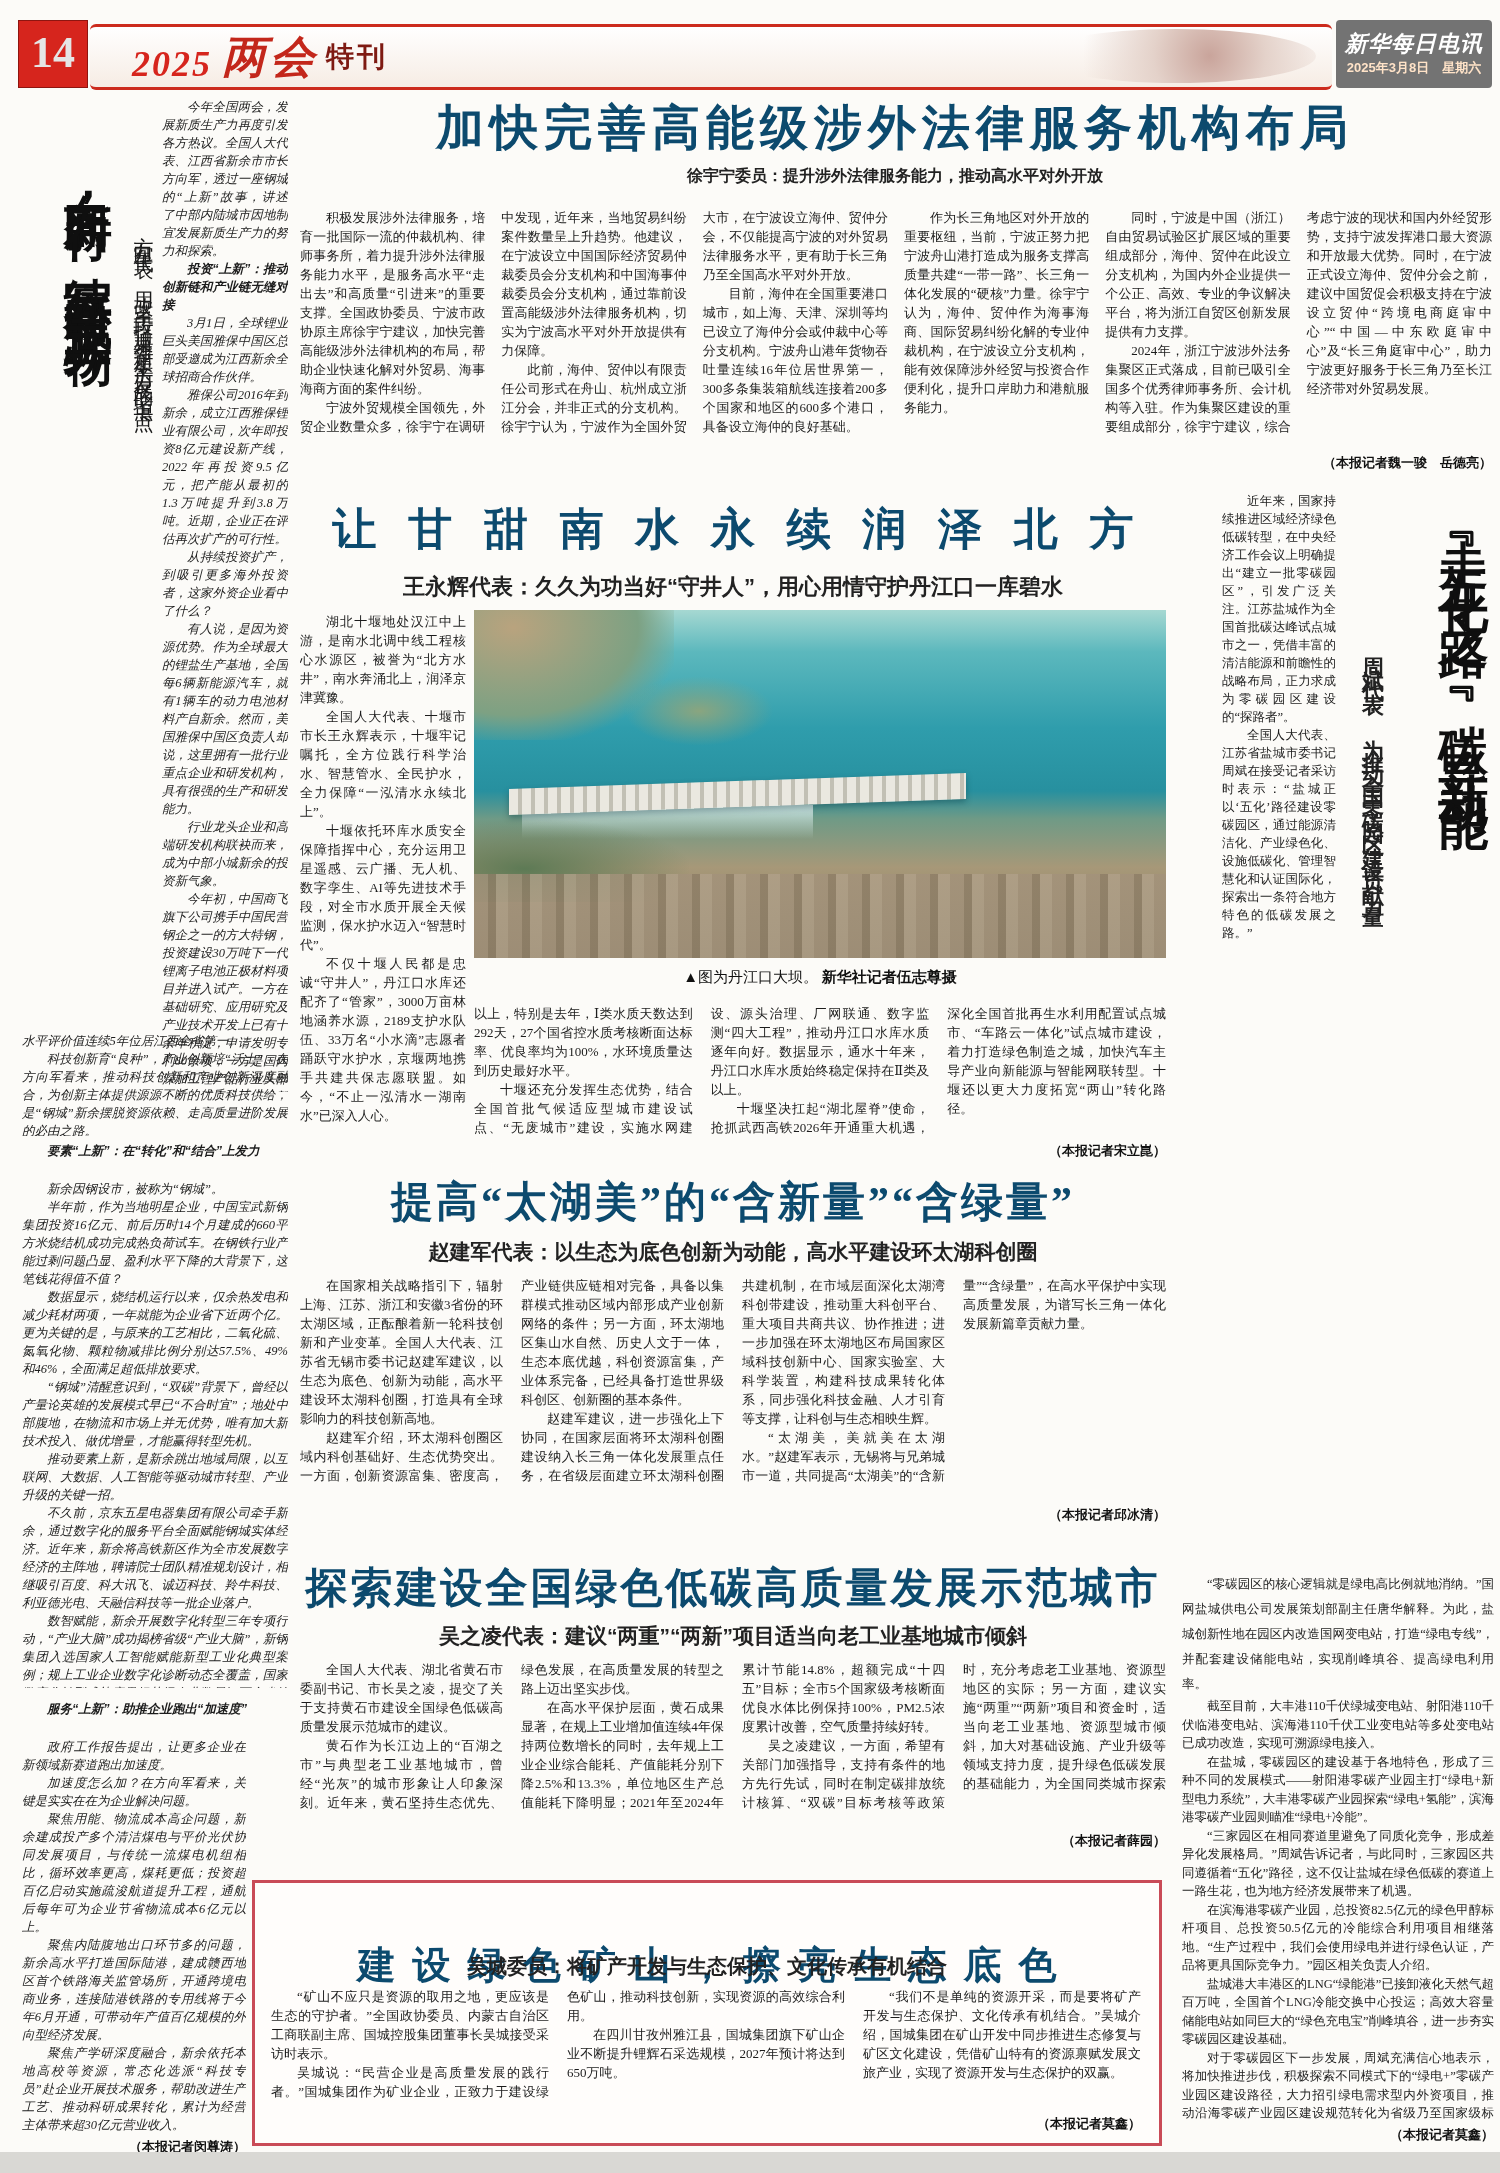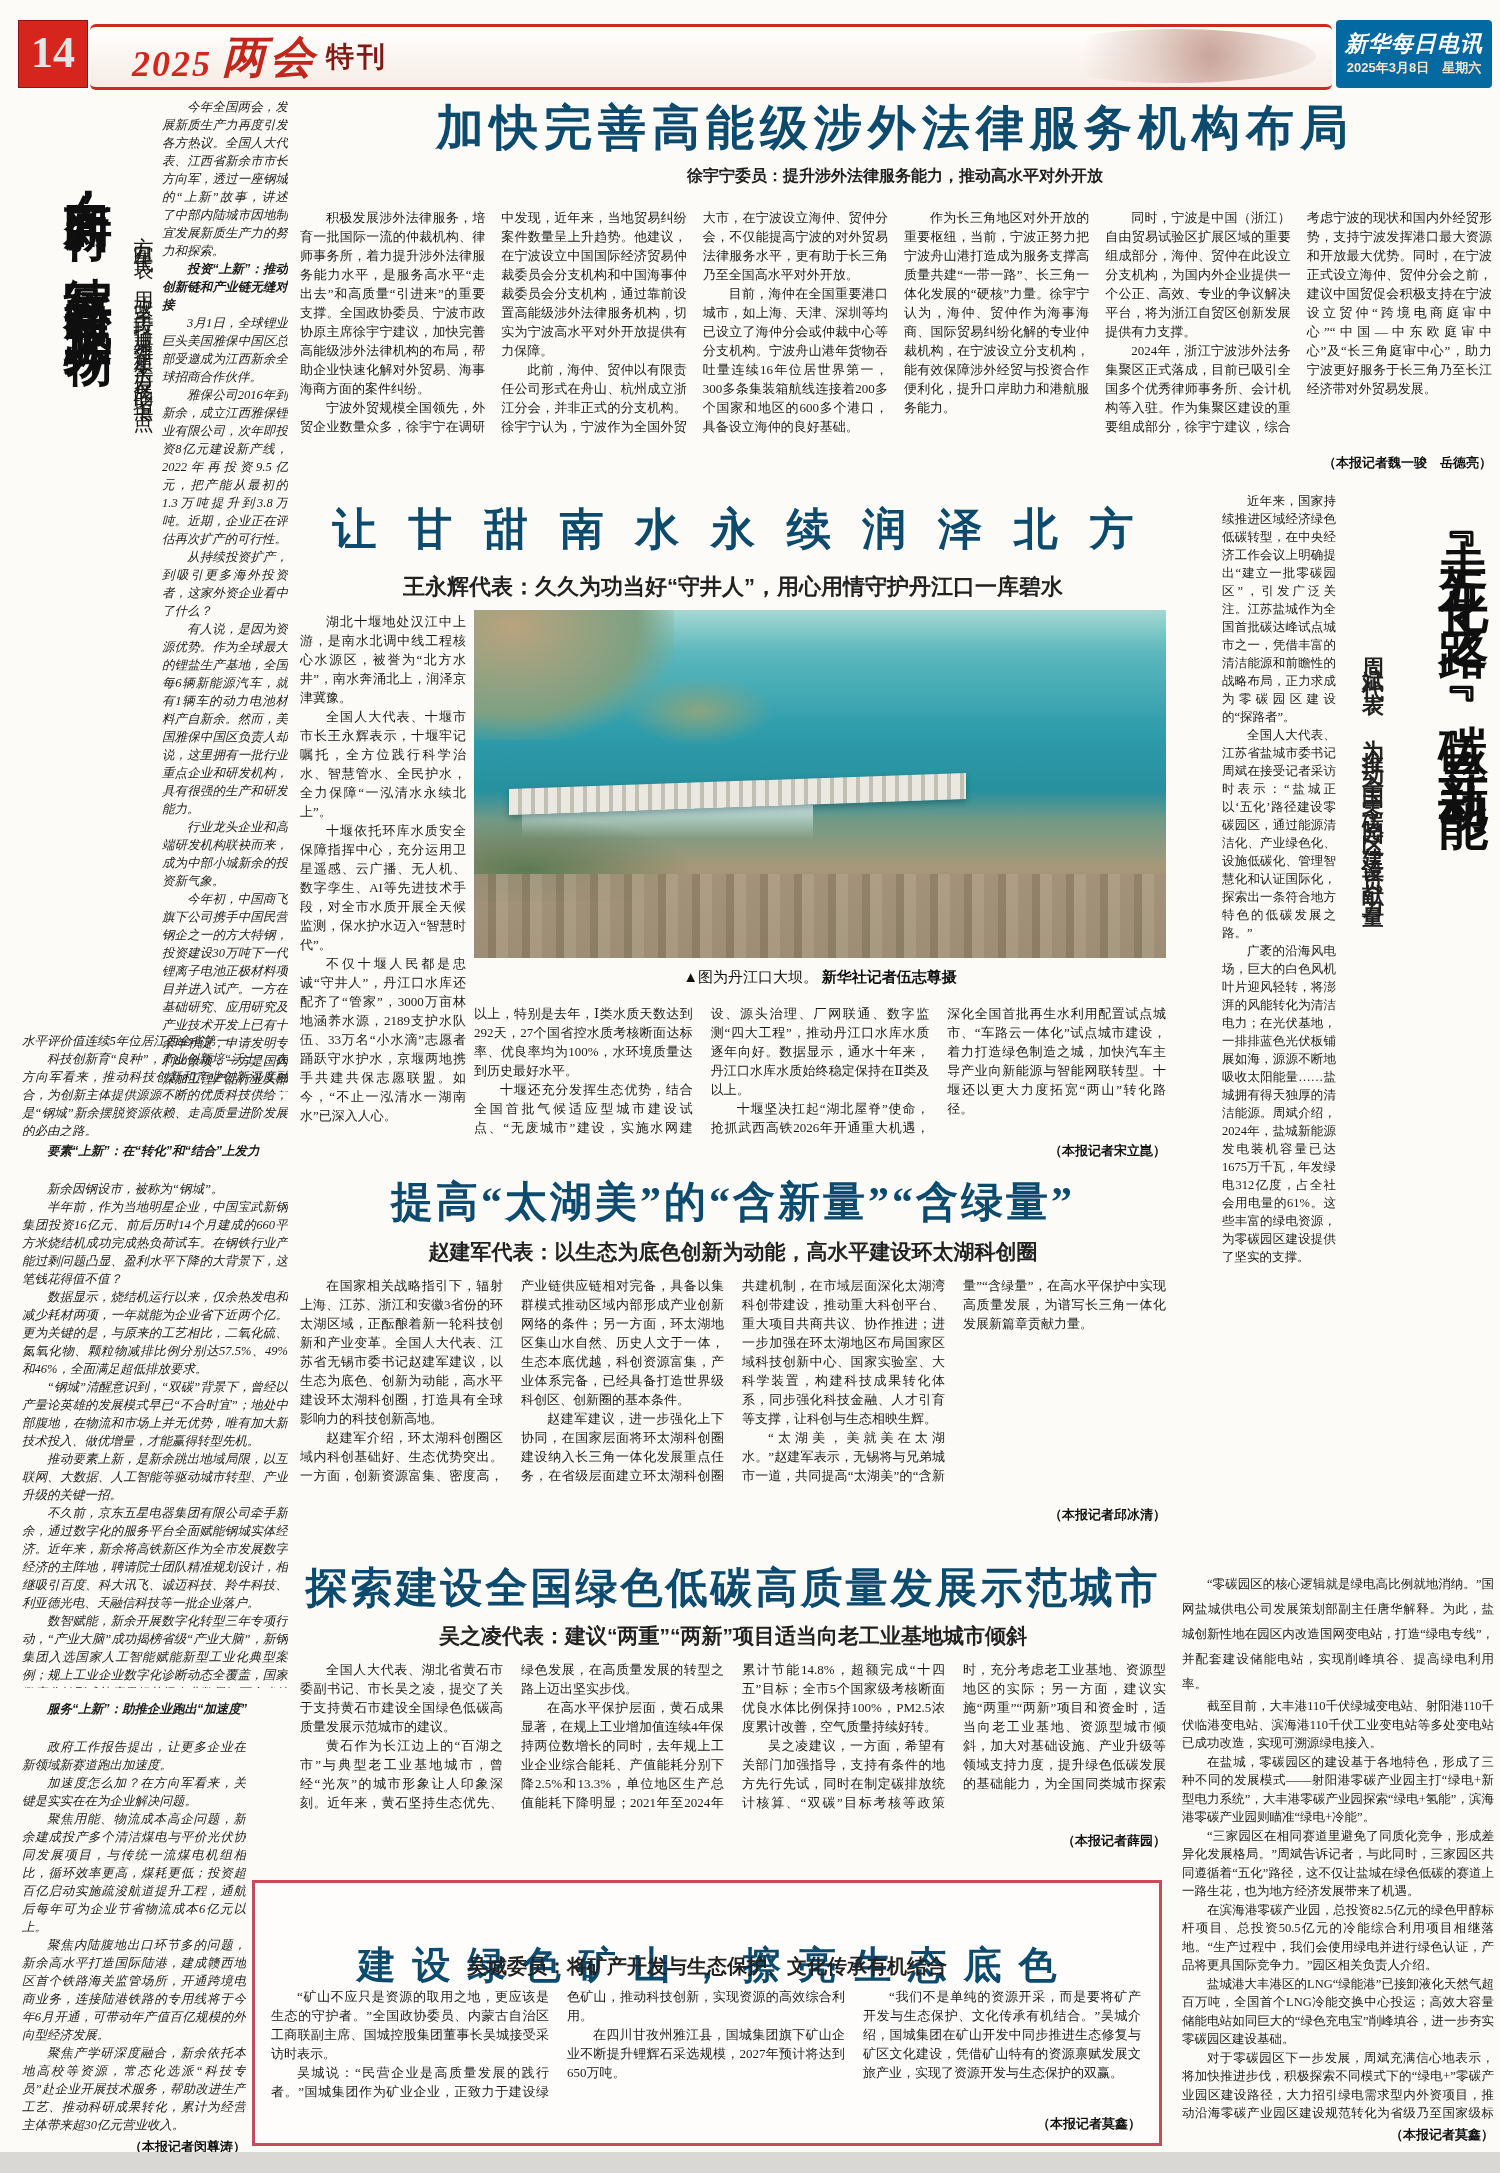--- a/index.html
+++ b/index.html
@@ -8,21 +8,21 @@
   
   .pageno{position:absolute;left:18px;top:20px;width:68px;height:66px;background:#d6251d;border:1px solid #8e1510;
           color:#e5e5e5;font:bold 44px/64px "Liberation Serif",serif;text-align:center;}
   .banner{position:absolute;left:90px;top:24px;width:1242px;height:60px;background:linear-gradient(180deg,#ffffff,#f6ece4);
           border-top:3px solid #cc2b1d;border-bottom:3px solid #cc2b1d;border-radius:6px;display:flex;align-items:center;}
   .banner .y{font:bold italic 36px "Liberation Serif",serif;color:#d6251d;margin-left:42px;letter-spacing:2px;margin-top:13px;}
   .banner .lh{font:bold italic 44px "Liberation Serif",serif;color:#c3271b;margin-left:10px;letter-spacing:4px;}
   .banner .tk{font:bold 28px "Liberation Sans",sans-serif;color:#7e1a12;margin-left:8px;letter-spacing:3px;}
   .swirl{position:absolute;right:16px;top:2px;width:280px;height:54px;
          background:radial-gradient(circle at 62% 50%, #c9a49b 0%, #e4d2ca 32%, rgba(255,255,255,0) 72%);border-radius:50%;}
-  .mast{position:absolute;left:1336px;top:20px;width:156px;height:68px;background:#0369a1;border-radius:4px;
+  .mast{position:absolute;left:1336px;top:20px;width:156px;height:68px;background:#737373;border-radius:4px;
         display:flex;flex-direction:column;justify-content:center;align-items:center;}
   .mast .nm{color:#fff;font:bold italic 22px/26px "Liberation Serif",serif;letter-spacing:1px;}
   .mast .dt{color:#ffe3c8;font:bold 13px/18px "Liberation Sans",sans-serif;margin-top:2px;}
   
   .hl{position:absolute;font-family:"Liberation Serif","DejaVu Serif",serif;font-weight:bold;color:#0c4a6e;text-align:center;}
   .sub{position:absolute;font-family:"Liberation Sans","DejaVu Sans",sans-serif;font-weight:bold;color:#222;text-align:center;}
   p.bp{margin:0;text-indent:2em;text-align:justify;font-size:13px;line-height:19px;}
   p.noind{text-indent:0;}
   .colbox{position:absolute;overflow:hidden;}
   .mc6{column-count:6;column-gap:16px;column-fill:auto;}
@@ -196,21 +196,20 @@
       <p class="bp">在四川甘孜州雅江县，国城集团旗下矿山企业不断提升锂辉石采选规模，2027年预计将达到650万吨。</p>
       <p class="bp">“我们不是单纯的资源开采，而是要将矿产开发与生态保护、文化传承有机结合。”吴城介绍，国城集团在矿山开发中同步推进生态修复与矿区文化建设，凭借矿山特有的资源禀赋发展文旅产业，实现了资源开发与生态保护的双赢。</p>
 
     </div>
     <div class="byline" style="right:18px;top:232px;width:208px;">（本报记者莫鑫）</div>
   </div>
 
   <div class="colbox" style="left:1222px;top:492px;width:114px;height:1068px;">
     <p class="bp" style="font-size:12.5px;line-height:18px;">近年来，国家持续推进区域经济绿色低碳转型，在中央经济工作会议上明确提出“建立一批零碳园区”，引发广泛关注。江苏盐城作为全国首批碳达峰试点城市之一，凭借丰富的清洁能源和前瞻性的战略布局，正力求成为零碳园区建设的“探路者”。</p>
     <p class="bp" style="font-size:12.5px;line-height:18px;">全国人大代表、江苏省盐城市委书记周斌在接受记者采访时表示：“盐城正以‘五化’路径建设零碳园区，通过能源清洁化、产业绿色化、设施低碳化、管理智慧化和认证国际化，探索出一条符合地方特色的低碳发展之路。”</p>
-    <p class="bp" style="font-size:12.5px;line-height:18px;">广袤的沿海风电场，巨大的白色风机叶片迎风轻转，将澎湃的风能转化为清洁电力；在光伏基地，一排排蓝色光伏板铺展如海，源源不断地吸收太阳能量……盐城拥有得天独厚的清洁能源。周斌介绍，2024年，盐城新能源发电装机容量已达1675万千瓦，年发绿电312亿度，占全社会用电量的61%。这些丰富的绿电资源，为零碳园区建设提供了坚实的支撑。</p>
   </div>
   <div class="vtxt" style="left:1352px;top:640px;width:36px;height:714px;font:bold 22px 'Liberation Sans',sans-serif;letter-spacing:12px;color:#222;">周斌代表：为推动全国零碳园区建设贡献力量</div>
   <div class="vtxt" style="left:1410px;top:500px;width:88px;height:1034px;font:bold 50px 'Liberation Serif',serif;letter-spacing:15px;color:#0f0f0f;">走『五化』之路，『碳』寻新动能</div>
   <div class="colbox" style="left:1182px;top:1572px;width:312px;height:548px;">
     <p class="bp" style="font-size:12.5px;line-height:25px;">“零碳园区的核心逻辑就是绿电高比例就地消纳。”国网盐城供电公司发展策划部副主任唐华解释。为此，盐城创新性地在园区内改造国网变电站，打造“绿电专线”，并配套建设储能电站，实现削峰填谷、提高绿电利用率。</p>
     <p class="bp" style="font-size:12.5px;line-height:18.5px;">截至目前，大丰港110千伏绿城变电站、射阳港110千伏临港变电站、滨海港110千伏工业变电站等多处变电站已成功改造，实现可溯源绿电接入。</p>
     <p class="bp" style="font-size:12.5px;line-height:18.5px;">在盐城，零碳园区的建设基于各地特色，形成了三种不同的发展模式——射阳港零碳产业园主打“绿电+新型电力系统”，大丰港零碳产业园探索“绿电+氢能”，滨海港零碳产业园则瞄准“绿电+冷能”。</p>
     <p class="bp" style="font-size:12.5px;line-height:18.5px;">“三家园区在相同赛道里避免了同质化竞争，形成差异化发展格局。”周斌告诉记者，与此同时，三家园区共同遵循着“五化”路径，这不仅让盐城在绿色低碳的赛道上一路生花，也为地方经济发展带来了机遇。</p>
     <p class="bp" style="font-size:12.5px;line-height:18.5px;">在滨海港零碳产业园，总投资82.5亿元的绿色甲醇标杆项目、总投资50.5亿元的冷能综合利用项目相继落地。“生产过程中，我们会使用绿电并进行绿色认证，产品将更具国际竞争力。”园区相关负责人介绍。</p>
     <p class="bp" style="font-size:12.5px;line-height:18.5px;">盐城港大丰港区的LNG“绿能港”已接卸液化天然气超百万吨，全国首个LNG冷能交换中心投运；高效大容量储能电站如同巨大的“绿色充电宝”削峰填谷，进一步夯实零碳园区建设基础。</p>

